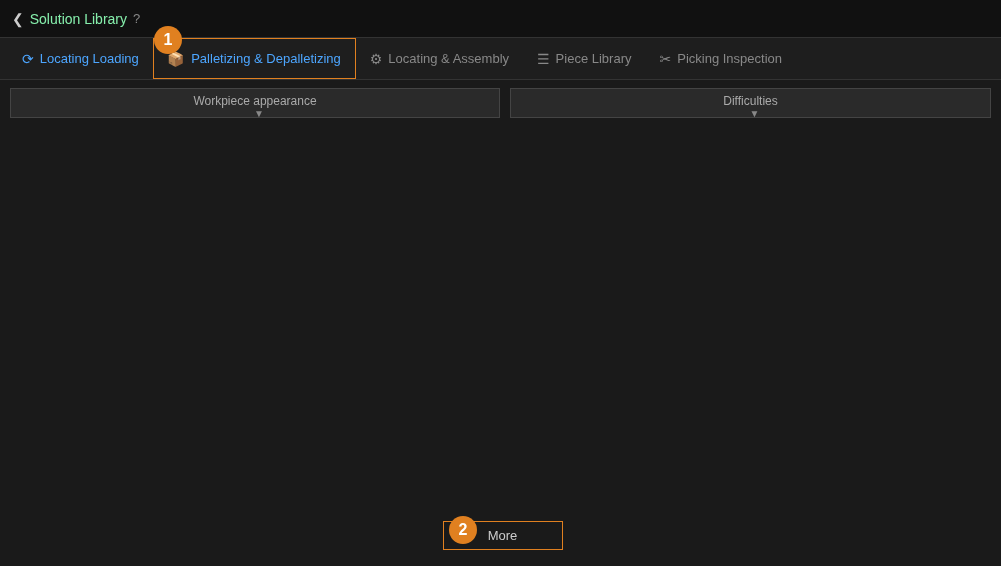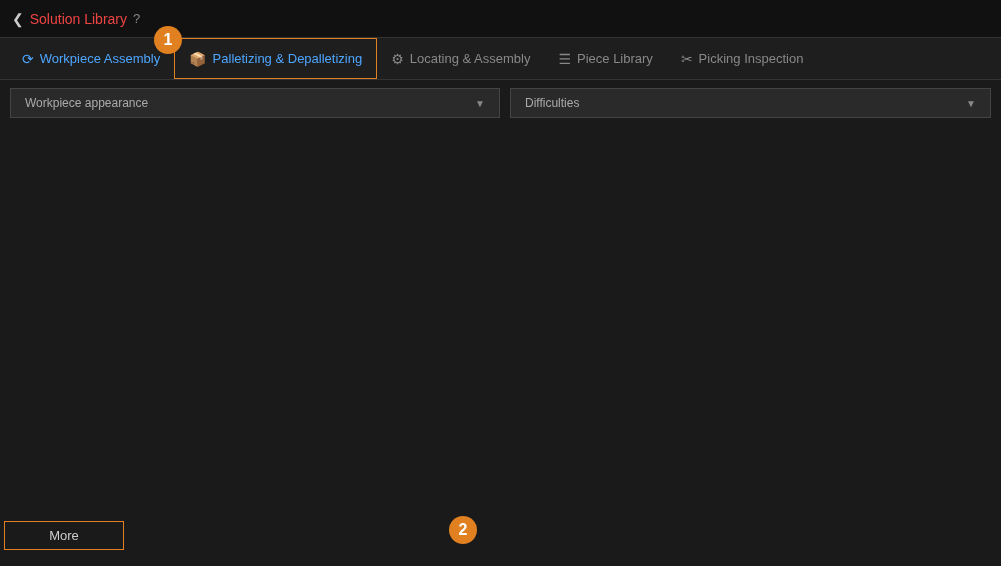--- a/index.html
+++ b/index.html
@@ -26,21 +26,21 @@
     }
 
     .back-arrow {
       color: #ccc;
       margin-right: 6px;
       font-size: 14px;
       cursor: pointer;
     }
 
     .header-title {
-      color: #ef4444;
+      color: #86efac;
       font-size: 14px;
       font-weight: 500;
       margin-right: 6px;
     }
 
     .header-help {
       color: #888;
       font-size: 13px;
       cursor: pointer;
     }
@@ -96,20 +96,21 @@
       background-color: #2a2a2a;
       border: 1px solid #444;
       color: #aaa;
       font-size: 12px;
       padding: 5px 14px;
       height: 30px;
       display: flex;
       align-items: center;
       justify-content: space-between;
       cursor: pointer;
+      flex-direction: column;
     }
 
     .filter-select.workpiece {
       width: 490px;
     }
 
     .filter-select.difficulties {
       flex: 1;
     }
 
@@ -127,20 +128,21 @@
       height: calc(566px - 38px - 42px - 46px);
     }
 
     
     .more-button-area {
       position: absolute;
       bottom: 0;
       left: 0;
       right: 0;
       display: flex;
+      justify-content: center;
       align-items: center;
       padding: 12px 0 16px 4px;
       background-color: #1a1a1a;
     }
 
     .more-button {
       background-color: transparent;
       border: 1.5px solid #e08020;
       color: #ccc;
       font-size: 13px;
@@ -180,21 +182,21 @@
 
 <div class="header">
   <span class="back-arrow">❮</span>
   <span class="header-title">Solution Library</span>
   <span class="header-help">?</span>
 </div>
 
 <div class="tab-bar">
   <div class="tab workpiece-loading">
     <span class="tab-icon">⟳</span>
-    <span>Workpiece Assembly</span>
+    <span>Locating Loading</span>
   </div>
   <div class="tab active">
     <span class="tab-icon">📦</span>
     <span>Palletizing &amp; Depalletizing</span>
   </div>
   <div class="tab">
     <span class="tab-icon">⚙</span>
     <span>Locating &amp; Assembly</span>
   </div>
   <div class="tab">

